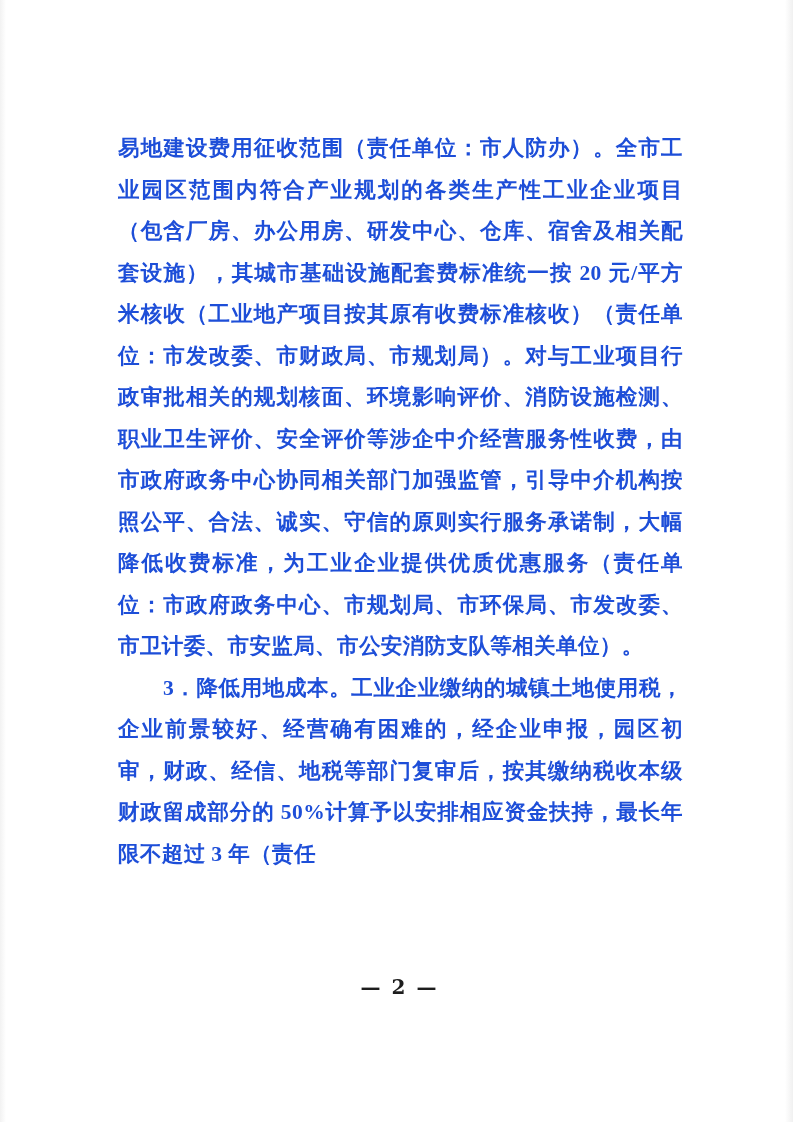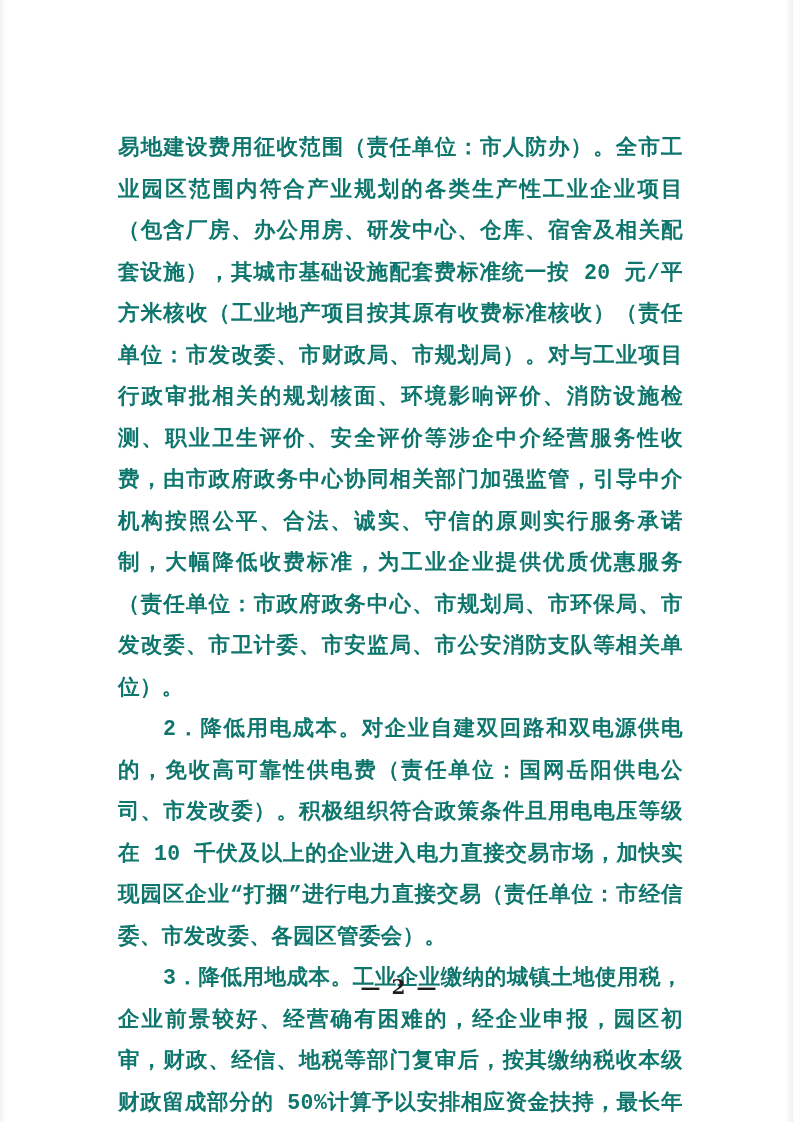--- a/index.html
+++ b/index.html
@@ -30,22 +30,22 @@
     width: 565px;
   }
   p.para {
     margin: 0;
     font-size: 21.5px;
     line-height: 41.5px;
     text-align: justify;
     text-justify: inter-ideograph;
     letter-spacing: 0.4px;
     font-weight: 600;
-    color: #0f766e;
-    font-family: Liberation Mono, monospace;
+    color: #1d4ed8;
+    font-family: Liberation Serif, serif;
   }
   p.indent {
     text-indent: 45px;
   }
   .footer {
     position: absolute;
     left: 0;
     top: 975px;
     width: 793px;
     text-align: center;
@@ -74,20 +74,19 @@
 </style>
 </head>
 <body>
 
 <div class="page">
   <div class="edge-left"></div>
   <div class="edge-right"></div>
 
   <div class="content">
     <p class="para">易地建设费用征收范围（责任单位：市人防办）。全市工业园区范围内符合产业规划的各类生产性工业企业项目（包含厂房、办公用房、研发中心、仓库、宿舍及相关配套设施），其城市基础设施配套费标准统一按 20 元/平方米核收（工业地产项目按其原有收费标准核收）（责任单位：市发改委、市财政局、市规划局）。对与工业项目行政审批相关的规划核面、环境影响评价、消防设施检测、职业卫生评价、安全评价等涉企中介经营服务性收费，由市政府政务中心协同相关部门加强监管，引导中介机构按照公平、合法、诚实、守信的原则实行服务承诺制，大幅降低收费标准，为工业企业提供优质优惠服务（责任单位：市政府政务中心、市规划局、市环保局、市发改委、市卫计委、市安监局、市公安消防支队等相关单位）。</p>
-    <p class="para indent">2．降低用电成本。对企业自建双回路和双电源供电的，免收高可靠性供电费（责任单位：国网岳阳供电公司、市发改委）。积极组织符合政策条件且用电电压等级在 10 千伏及以上的企业进入电力直接交易市场，加快实现园区企业“打捆”进行电力直接交易（责任单位：市经信委、市发改委、各园区管委会）。</p>
     <p class="para indent">3．降低用地成本。工业企业缴纳的城镇土地使用税，企业前景较好、经营确有困难的，经企业申报，园区初审，财政、经信、地税等部门复审后，按其缴纳税收本级财政留成部分的 50%计算予以安排相应资金扶持，最长年限不超过 3 年（责任</p>
   </div>
 
   <div class="footer">
     <span class="pagenum">— 2 —</span>
   </div>
 </div>
 
 </body></html>

